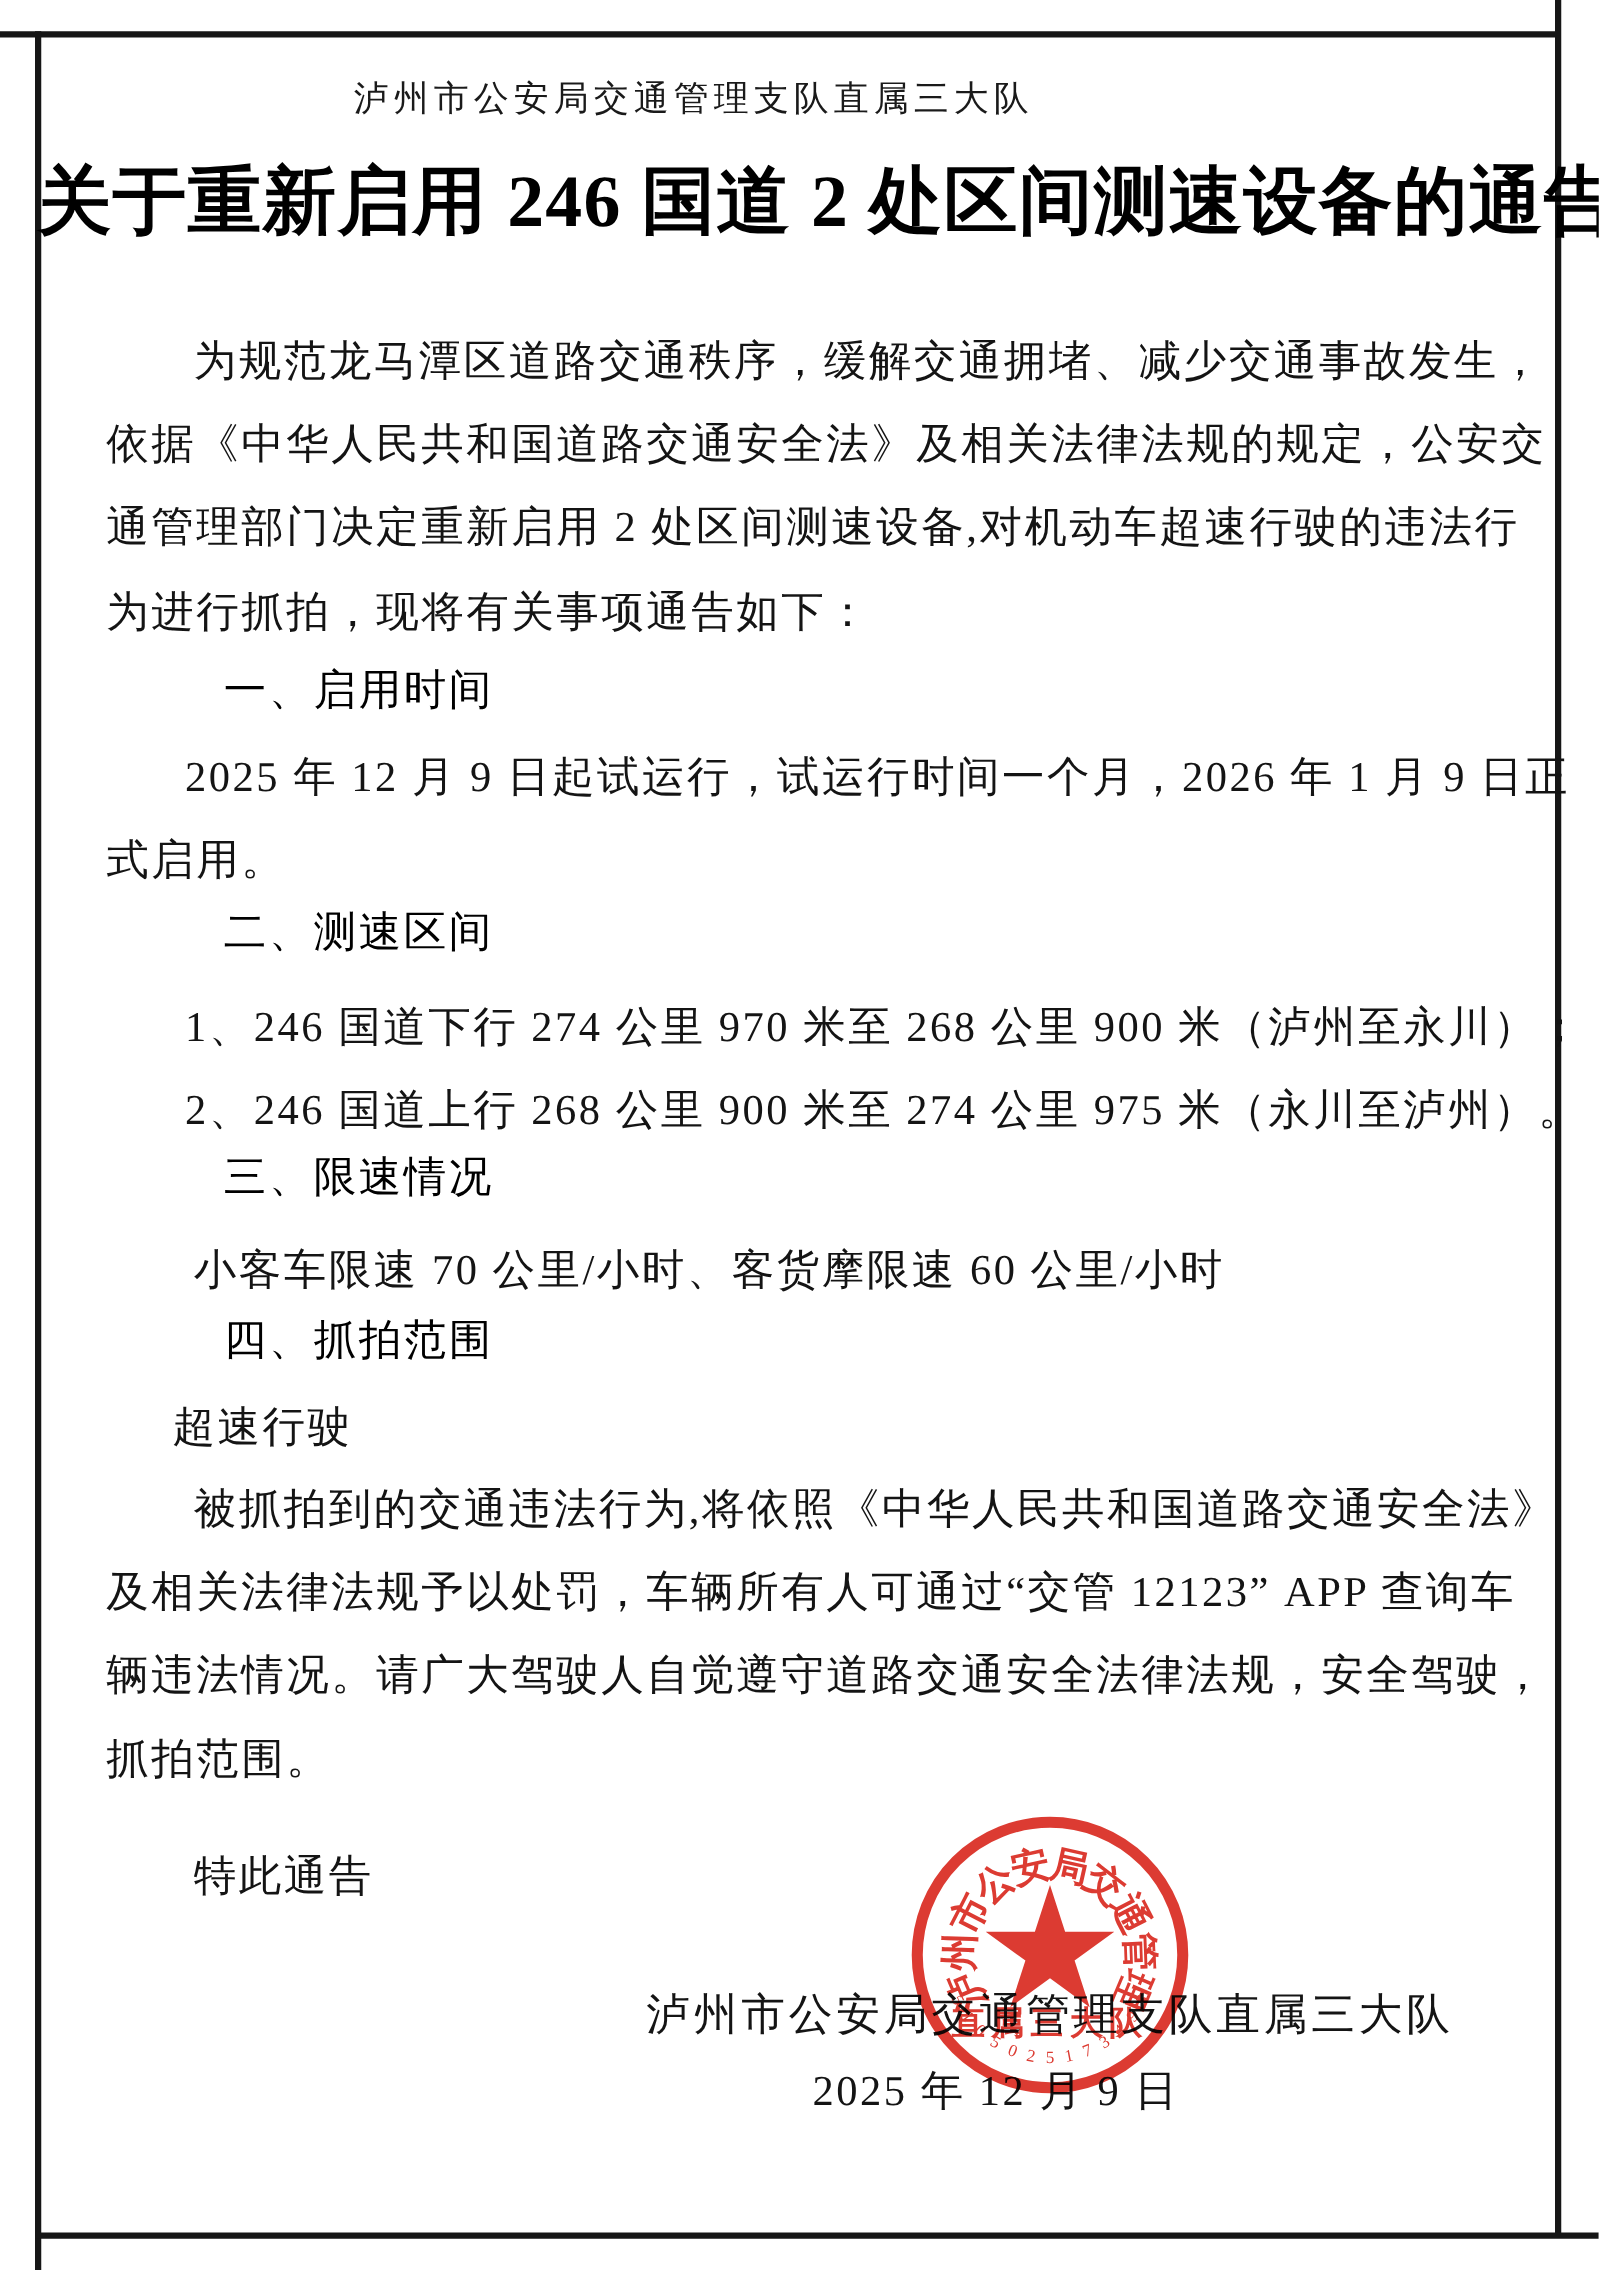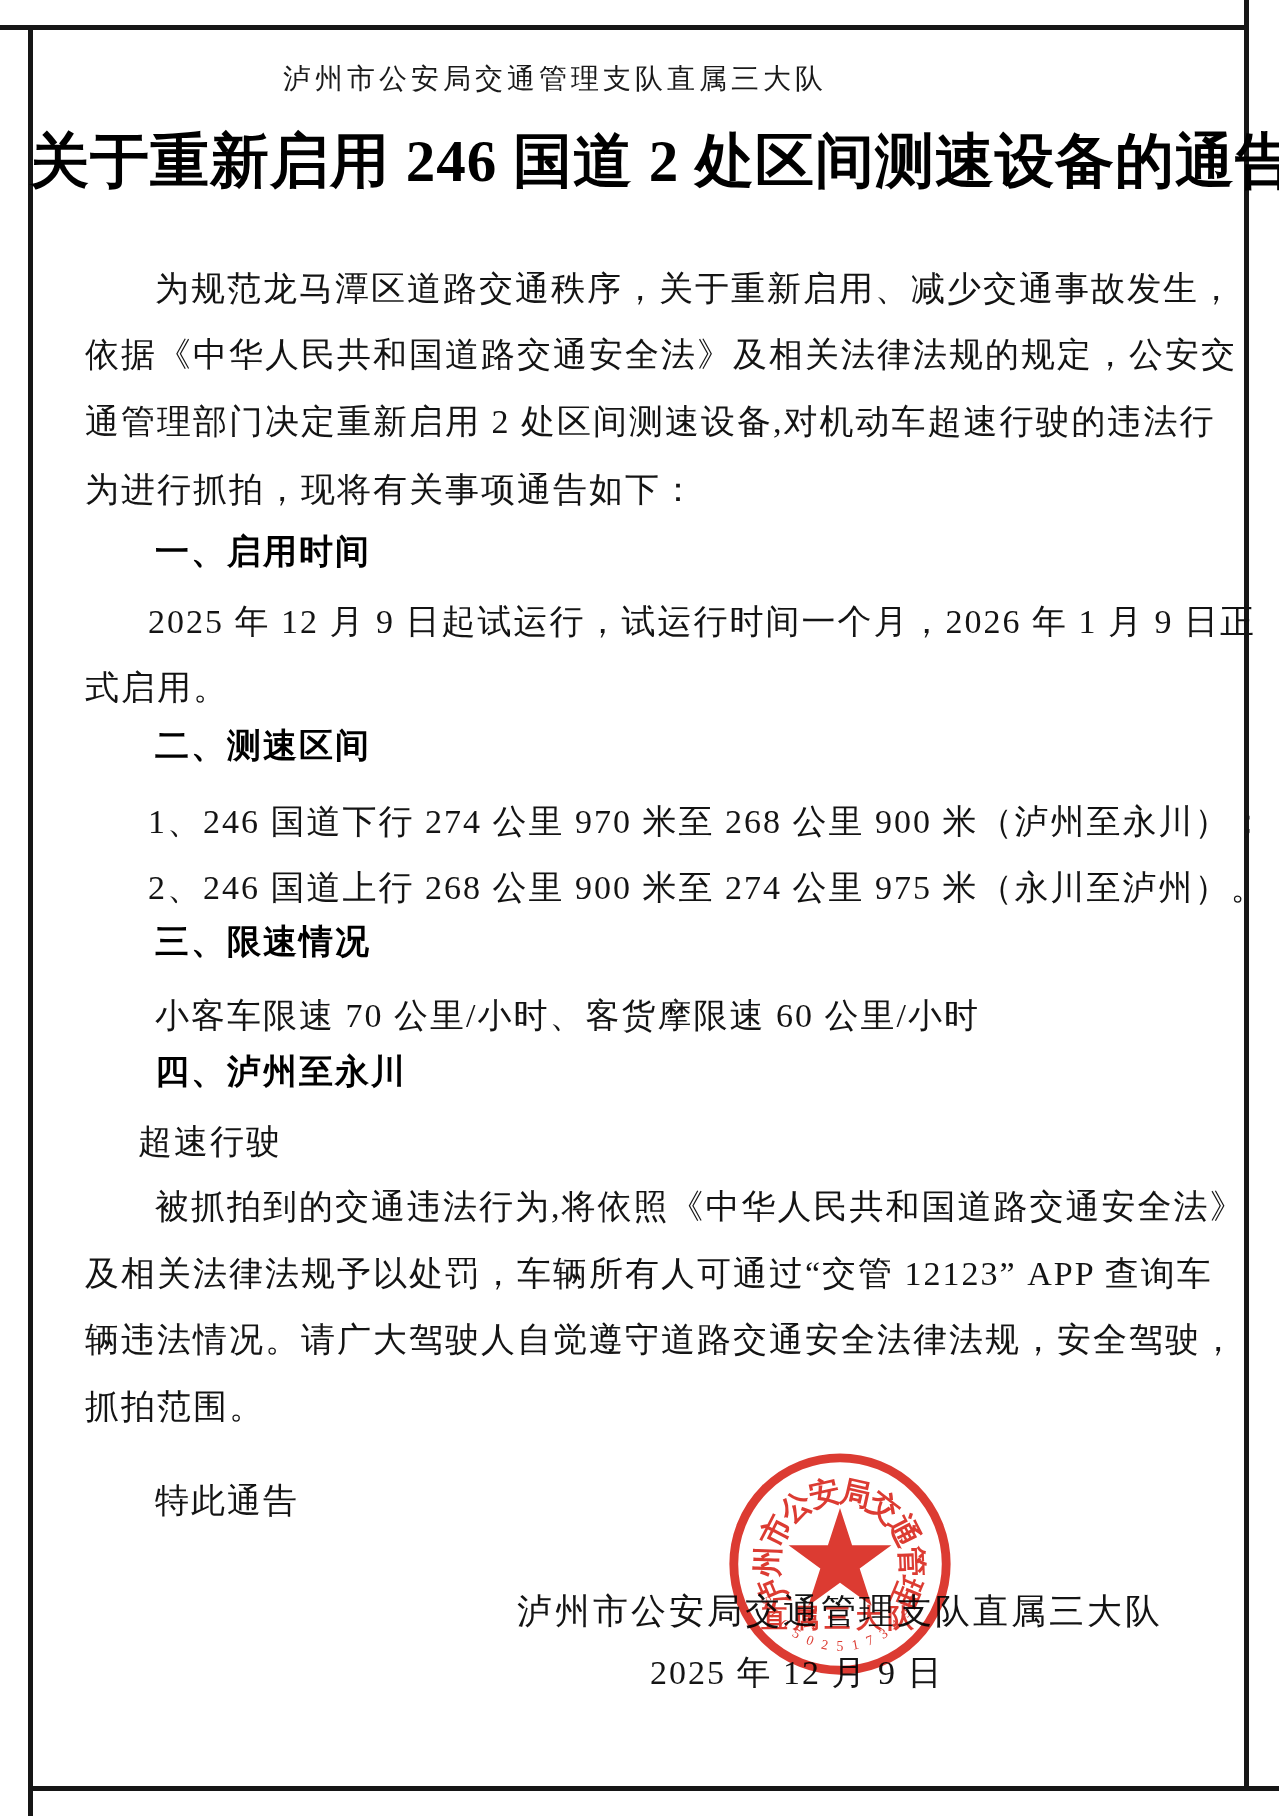--- a/index.html
+++ b/index.html
@@ -13,21 +13,21 @@
     position:absolute;left:283px;top:60px;font-size:28px;letter-spacing:4px;
     color:#1a1a1a;white-space:nowrap;
   }
   .doc-title{
     position:absolute;left:30px;top:122px;width:1190px;text-align:center;
     font-size:59px;font-weight:800;letter-spacing:1px;color:#000;white-space:nowrap;
   }
   .line{
     position:absolute;font-size:34px;letter-spacing:2px;white-space:nowrap;color:#141414;
   }
-  .line.bold{font-weight:700;color:#000;}
+  .line.bold{font-weight:400;color:#000;margin-left:24px;}
   .sig-org{
     position:absolute;right:116px;top:1588px;font-size:35px;letter-spacing:3px;
     white-space:nowrap;color:#141414;
   }
   .sig-date{
     position:absolute;left:650px;top:1650px;font-size:34px;letter-spacing:2px;
     white-space:nowrap;color:#141414;
   }
   .stamp{
     position:absolute;left:722px;top:1446px;
@@ -38,33 +38,33 @@
 <body>
 
 <div class="frame-line" style="left:0;top:25px;width:1247px;height:5px;"></div>
 <div class="frame-line" style="left:28px;top:25px;width:5px;height:1791px;"></div>
 <div class="frame-line" style="left:1244px;top:0;width:5px;height:1790px;"></div>
 <div class="frame-line" style="left:28px;top:1786px;width:1251px;height:5px;"></div>
 
 <div class="doc-header">泸州市公安局交通管理支队直属三大队</div>
 <div class="doc-title">关于重新启用 246 国道 2 处区间测速设备的通告</div>
 
-<div class="line" style="left:155px;top:266px;">为规范龙马潭区道路交通秩序，关于重新启用、减少交通事故发生，</div>
+<div class="line" style="left:155px;top:266px;">为规范龙马潭区道路交通秩序，缓解交通拥堵、减少交通事故发生，</div>
 <div class="line" style="left:85px;top:332px;">依据《中华人民共和国道路交通安全法》及相关法律法规的规定，公安交</div>
 <div class="line" style="left:85px;top:399px;">通管理部门决定重新启用 2 处区间测速设备,对机动车超速行驶的违法行</div>
 <div class="line" style="left:85px;top:467px;">为进行抓拍，现将有关事项通告如下：</div>
 <div class="line bold" style="left:155px;top:529px;">一、启用时间</div>
 <div class="line" style="left:148px;top:599px;">2025 年 12 月 9 日起试运行，试运行时间一个月，2026 年 1 月 9 日正</div>
 <div class="line" style="left:85px;top:665px;">式启用。</div>
 <div class="line bold" style="left:155px;top:723px;">二、测速区间</div>
 <div class="line" style="left:148px;top:799px;">1、246 国道下行 274 公里 970 米至 268 公里 900 米（泸州至永川）；</div>
 <div class="line" style="left:148px;top:865px;">2、246 国道上行 268 公里 900 米至 274 公里 975 米（永川至泸州）。</div>
 <div class="line bold" style="left:155px;top:919px;">三、限速情况</div>
 <div class="line" style="left:155px;top:993px;">小客车限速 70 公里/小时、客货摩限速 60 公里/小时</div>
-<div class="line bold" style="left:155px;top:1049px;">四、泸州至永川</div>
+<div class="line bold" style="left:155px;top:1049px;">四、抓拍范围</div>
 <div class="line" style="left:138px;top:1119px;">超速行驶</div>
 <div class="line" style="left:155px;top:1184px;">被抓拍到的交通违法行为,将依照《中华人民共和国道路交通安全法》</div>
 <div class="line" style="left:85px;top:1251px;">及相关法律法规予以处罚，车辆所有人可通过“交管 12123” APP 查询车</div>
 <div class="line" style="left:85px;top:1317px;">辆违法情况。请广大驾驶人自觉遵守道路交通安全法律法规，安全驾驶，</div>
 <div class="line" style="left:85px;top:1384px;">抓拍范围。</div>
 <div class="line" style="left:155px;top:1454px;margin-top:24px;">特此通告</div>
 
 <div class="sig-org">泸州市公安局交通管理支队直属三大队</div>
 <div class="sig-date">2025 年 12 月 9 日</div>
 

